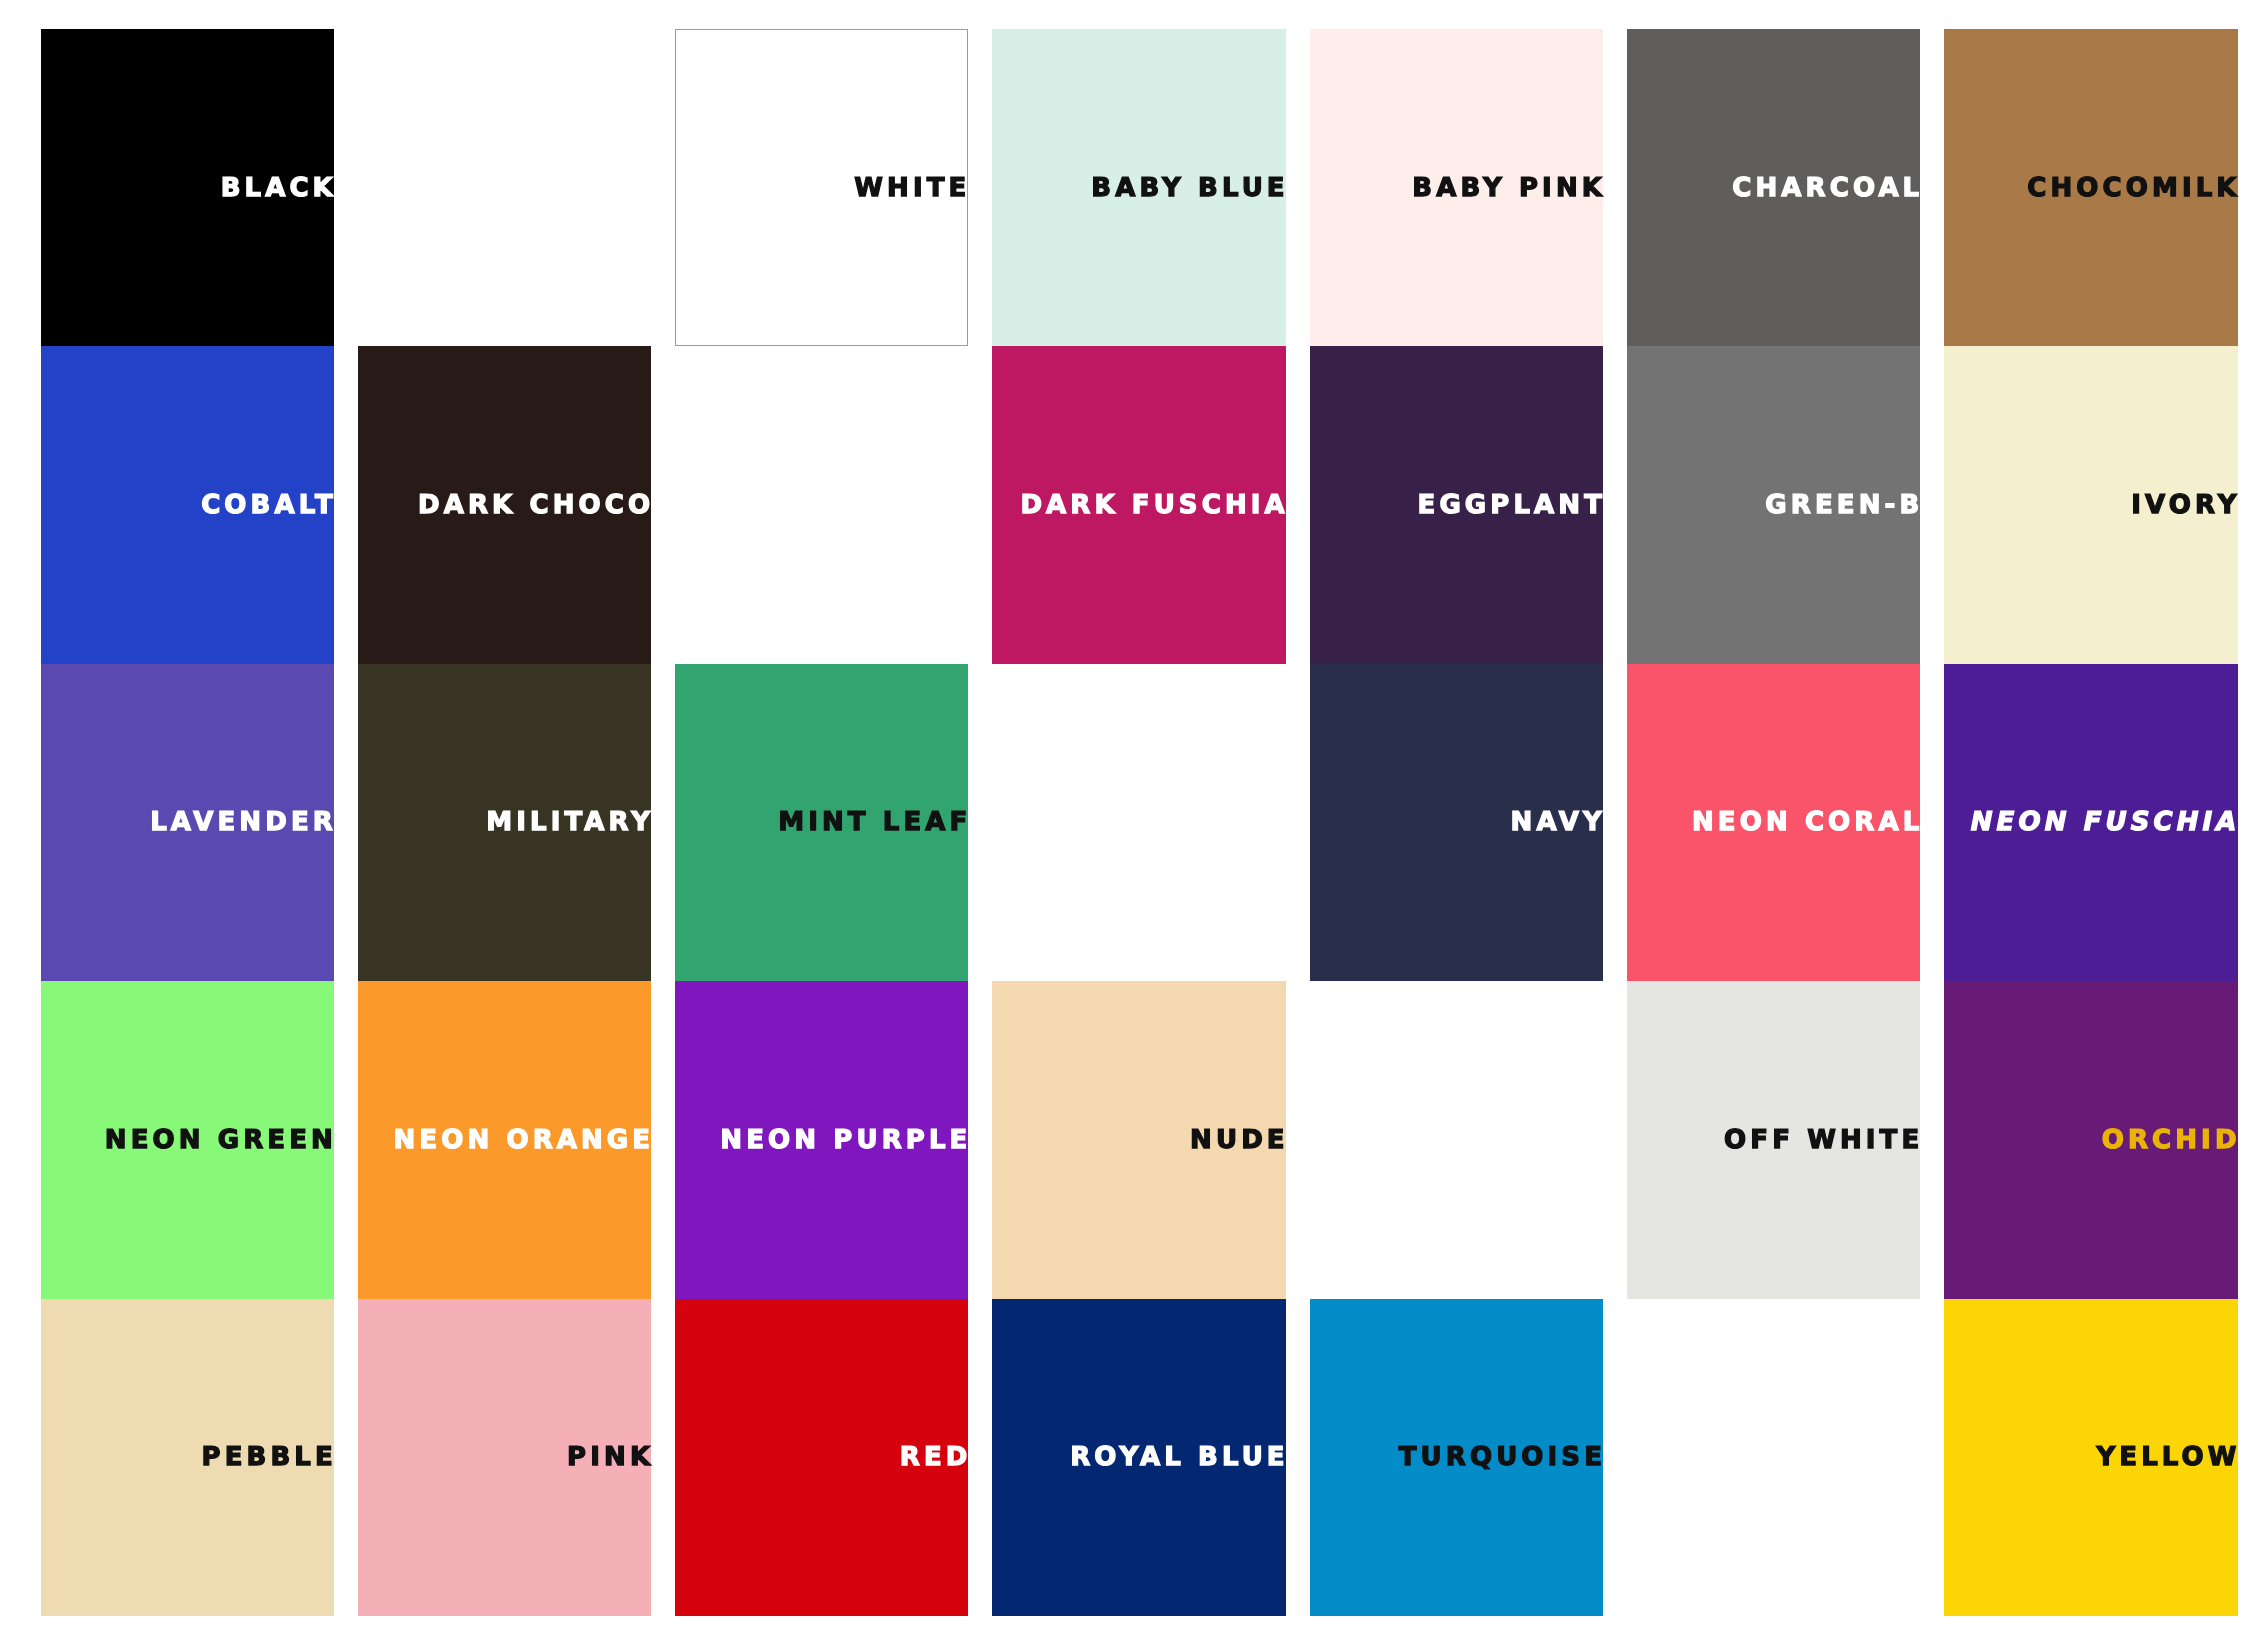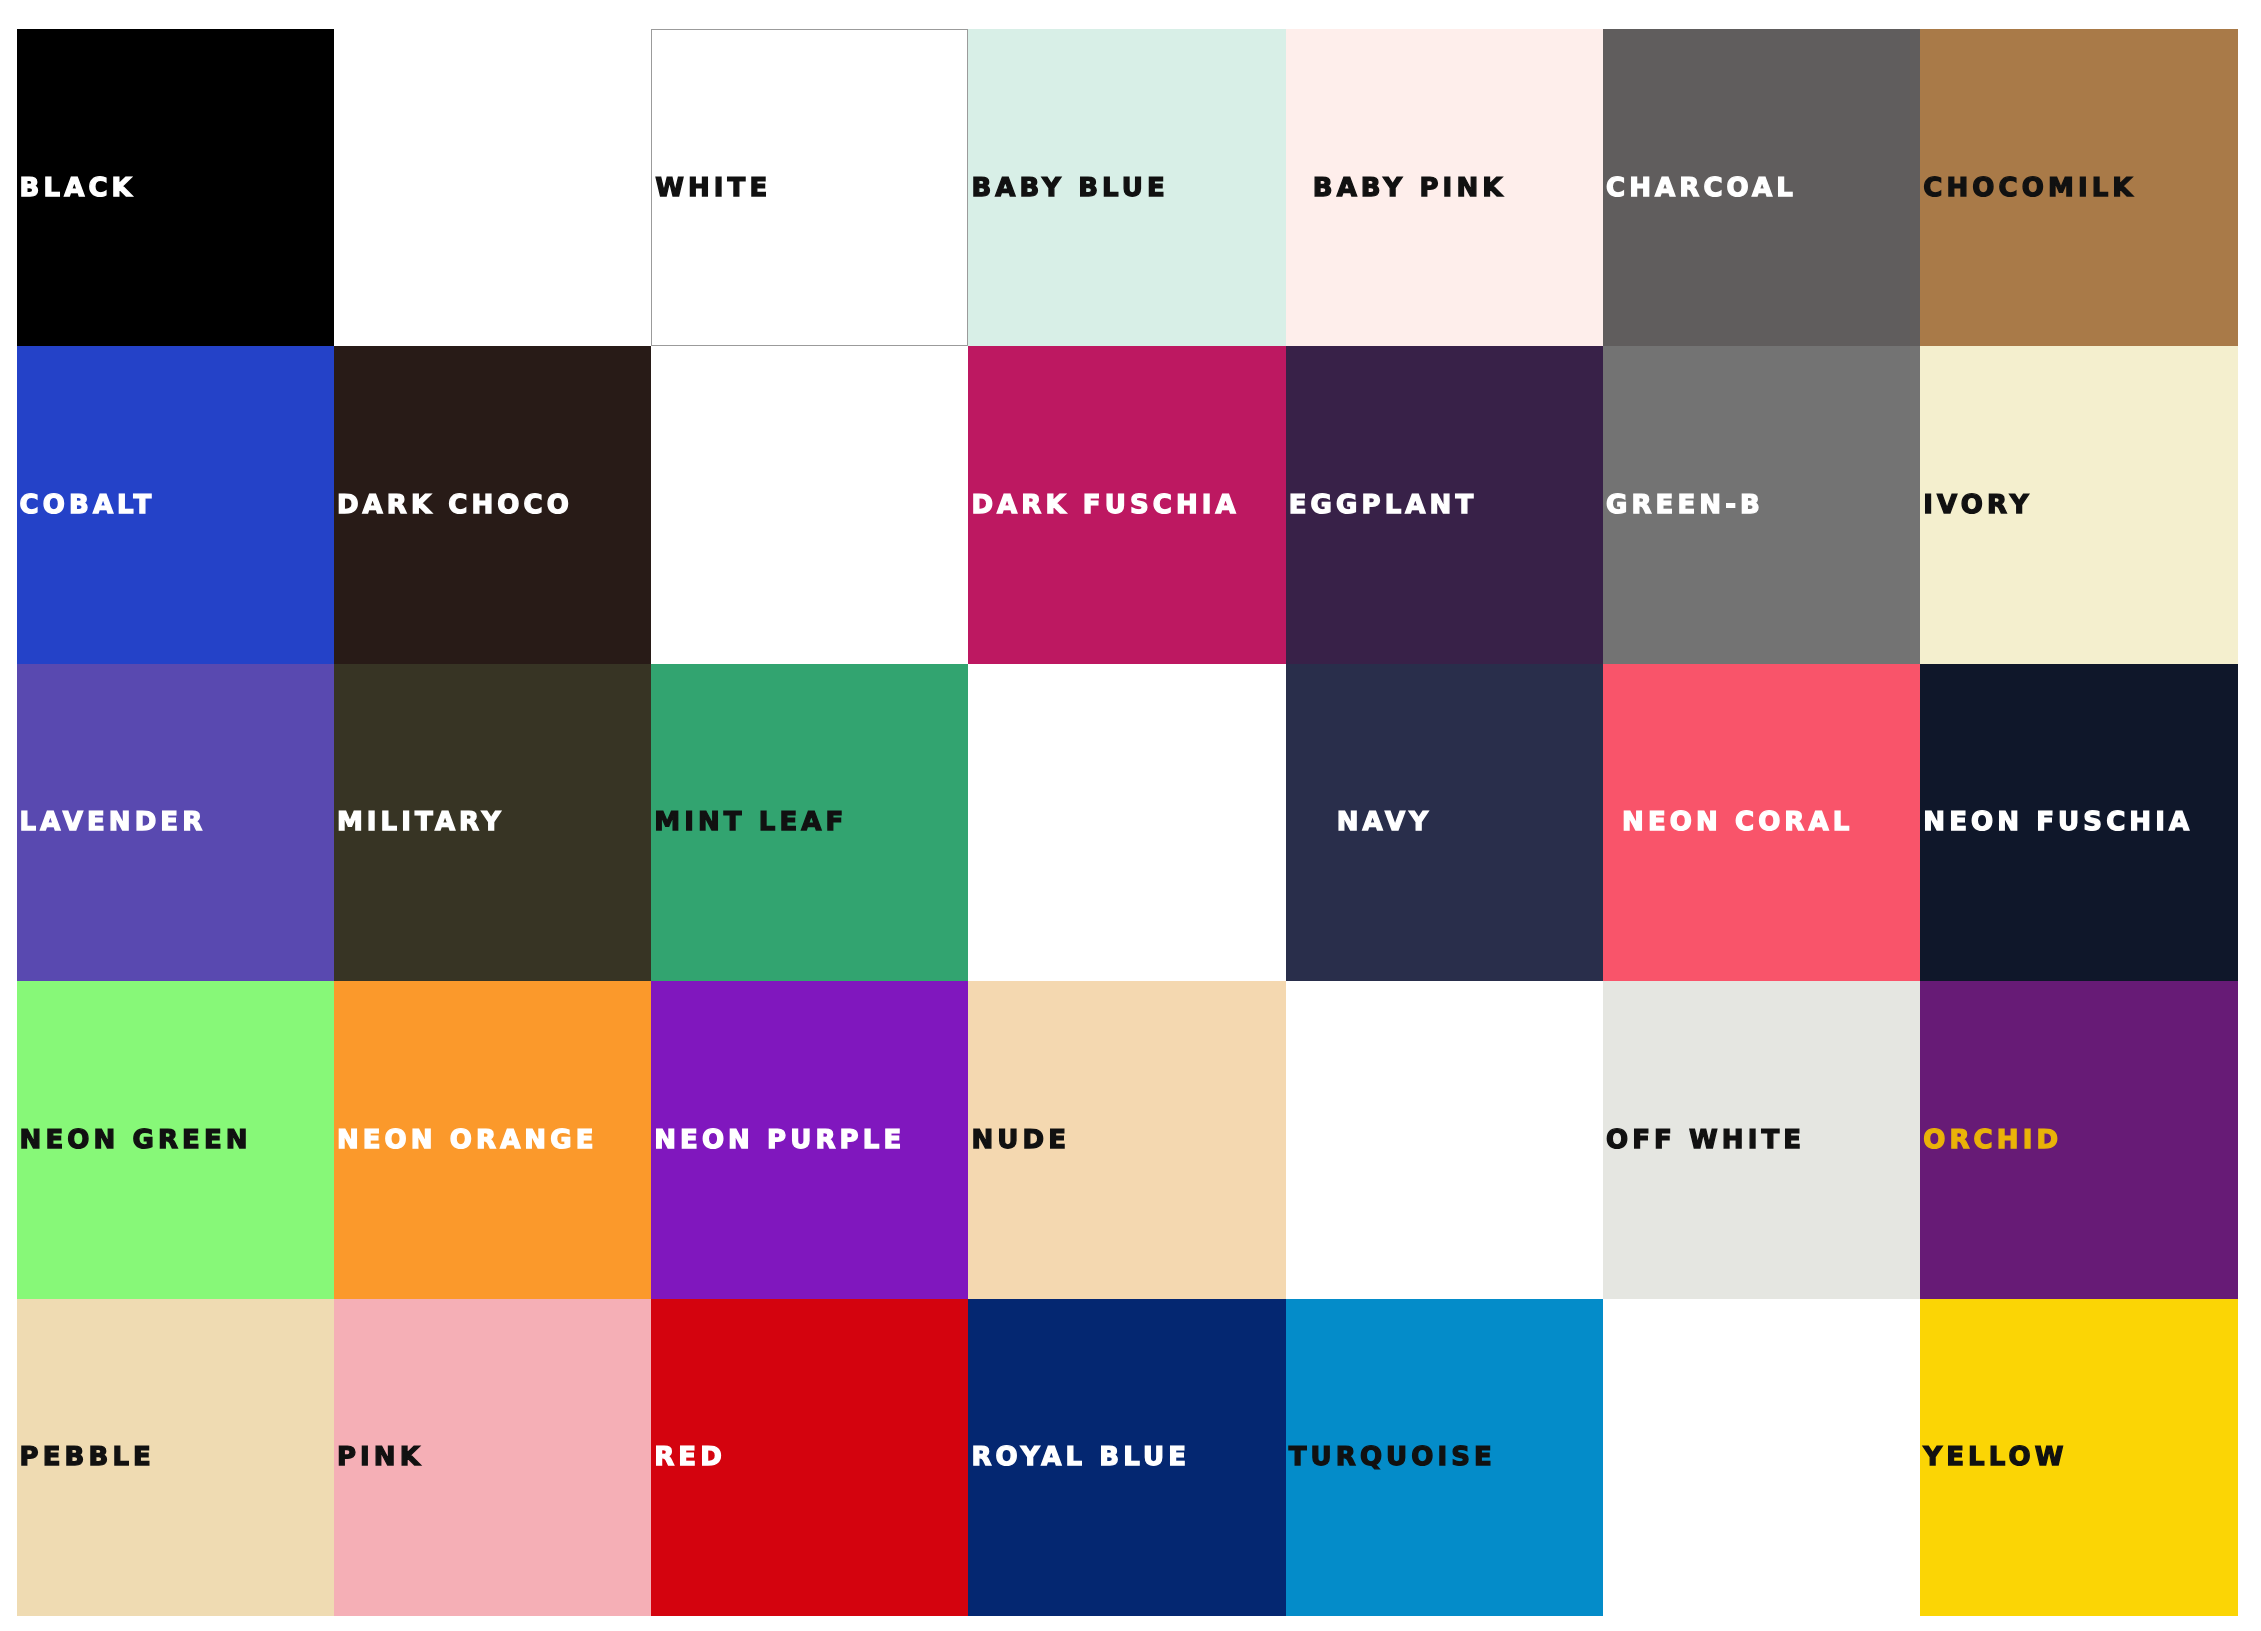--- a/index.html
+++ b/index.html
@@ -7,21 +7,21 @@
   body { width:2261px; height:1632px; font-family:"DejaVu Sans", sans-serif;
           -webkit-font-smoothing:antialiased; text-rendering:geometricPrecision; }
   #palette-grid {
     position:absolute;
     left:16.6px; top:29px;
     width:2221px; height:1587px;
     display:grid;
     grid-template-columns: repeat(7, 1fr);
     grid-template-rows: repeat(5, 1fr);
   }
-  .swatch { display:flex; align-items:center; justify-content:flex-start; box-sizing:border-box; position:relative; }
+  .swatch { display:flex; align-items:center; justify-content:flex-end; box-sizing:border-box; position:relative;margin-left:24px; }
   .swatch-label {
     font-weight:700;
     font-size:26px;
     letter-spacing:4.1px;
     text-align:center;
     white-space:nowrap;
     line-height:1;
     -webkit-text-stroke:1.3px currentColor;
     position:relative;
     top:0px;
@@ -81,21 +81,21 @@
   <div class="swatch" style="background:#32A470;color:#111111;">
       <span class="swatch-label">MINT LEAF</span>
     </div>
   <div class="swatch empty"></div>
   <div class="swatch" style="background:#292E4B;color:#FFFFFF;padding-left:48px;">
       <span class="swatch-label">NAVY</span>
     </div>
   <div class="swatch" style="background:#F9546A;color:#FFFFFF;padding-left:16px;">
       <span class="swatch-label">NEON CORAL</span>
     </div>
-  <div class="swatch" style="background:#0f172a;color:#FFFFFF;">
+  <div class="swatch" style="background:#4c1d95;color:#FFFFFF;font-style:italic;">
       <span class="swatch-label">NEON FUSCHIA</span>
     </div>
   <div class="swatch" style="background:#87F878;color:#111111;">
       <span class="swatch-label">NEON GREEN</span>
     </div>
   <div class="swatch" style="background:#FB992B;color:#FFFFFF;">
       <span class="swatch-label">NEON ORANGE</span>
     </div>
   <div class="swatch" style="background:#8017BE;color:#FFFFFF;">
       <span class="swatch-label">NEON PURPLE</span>

